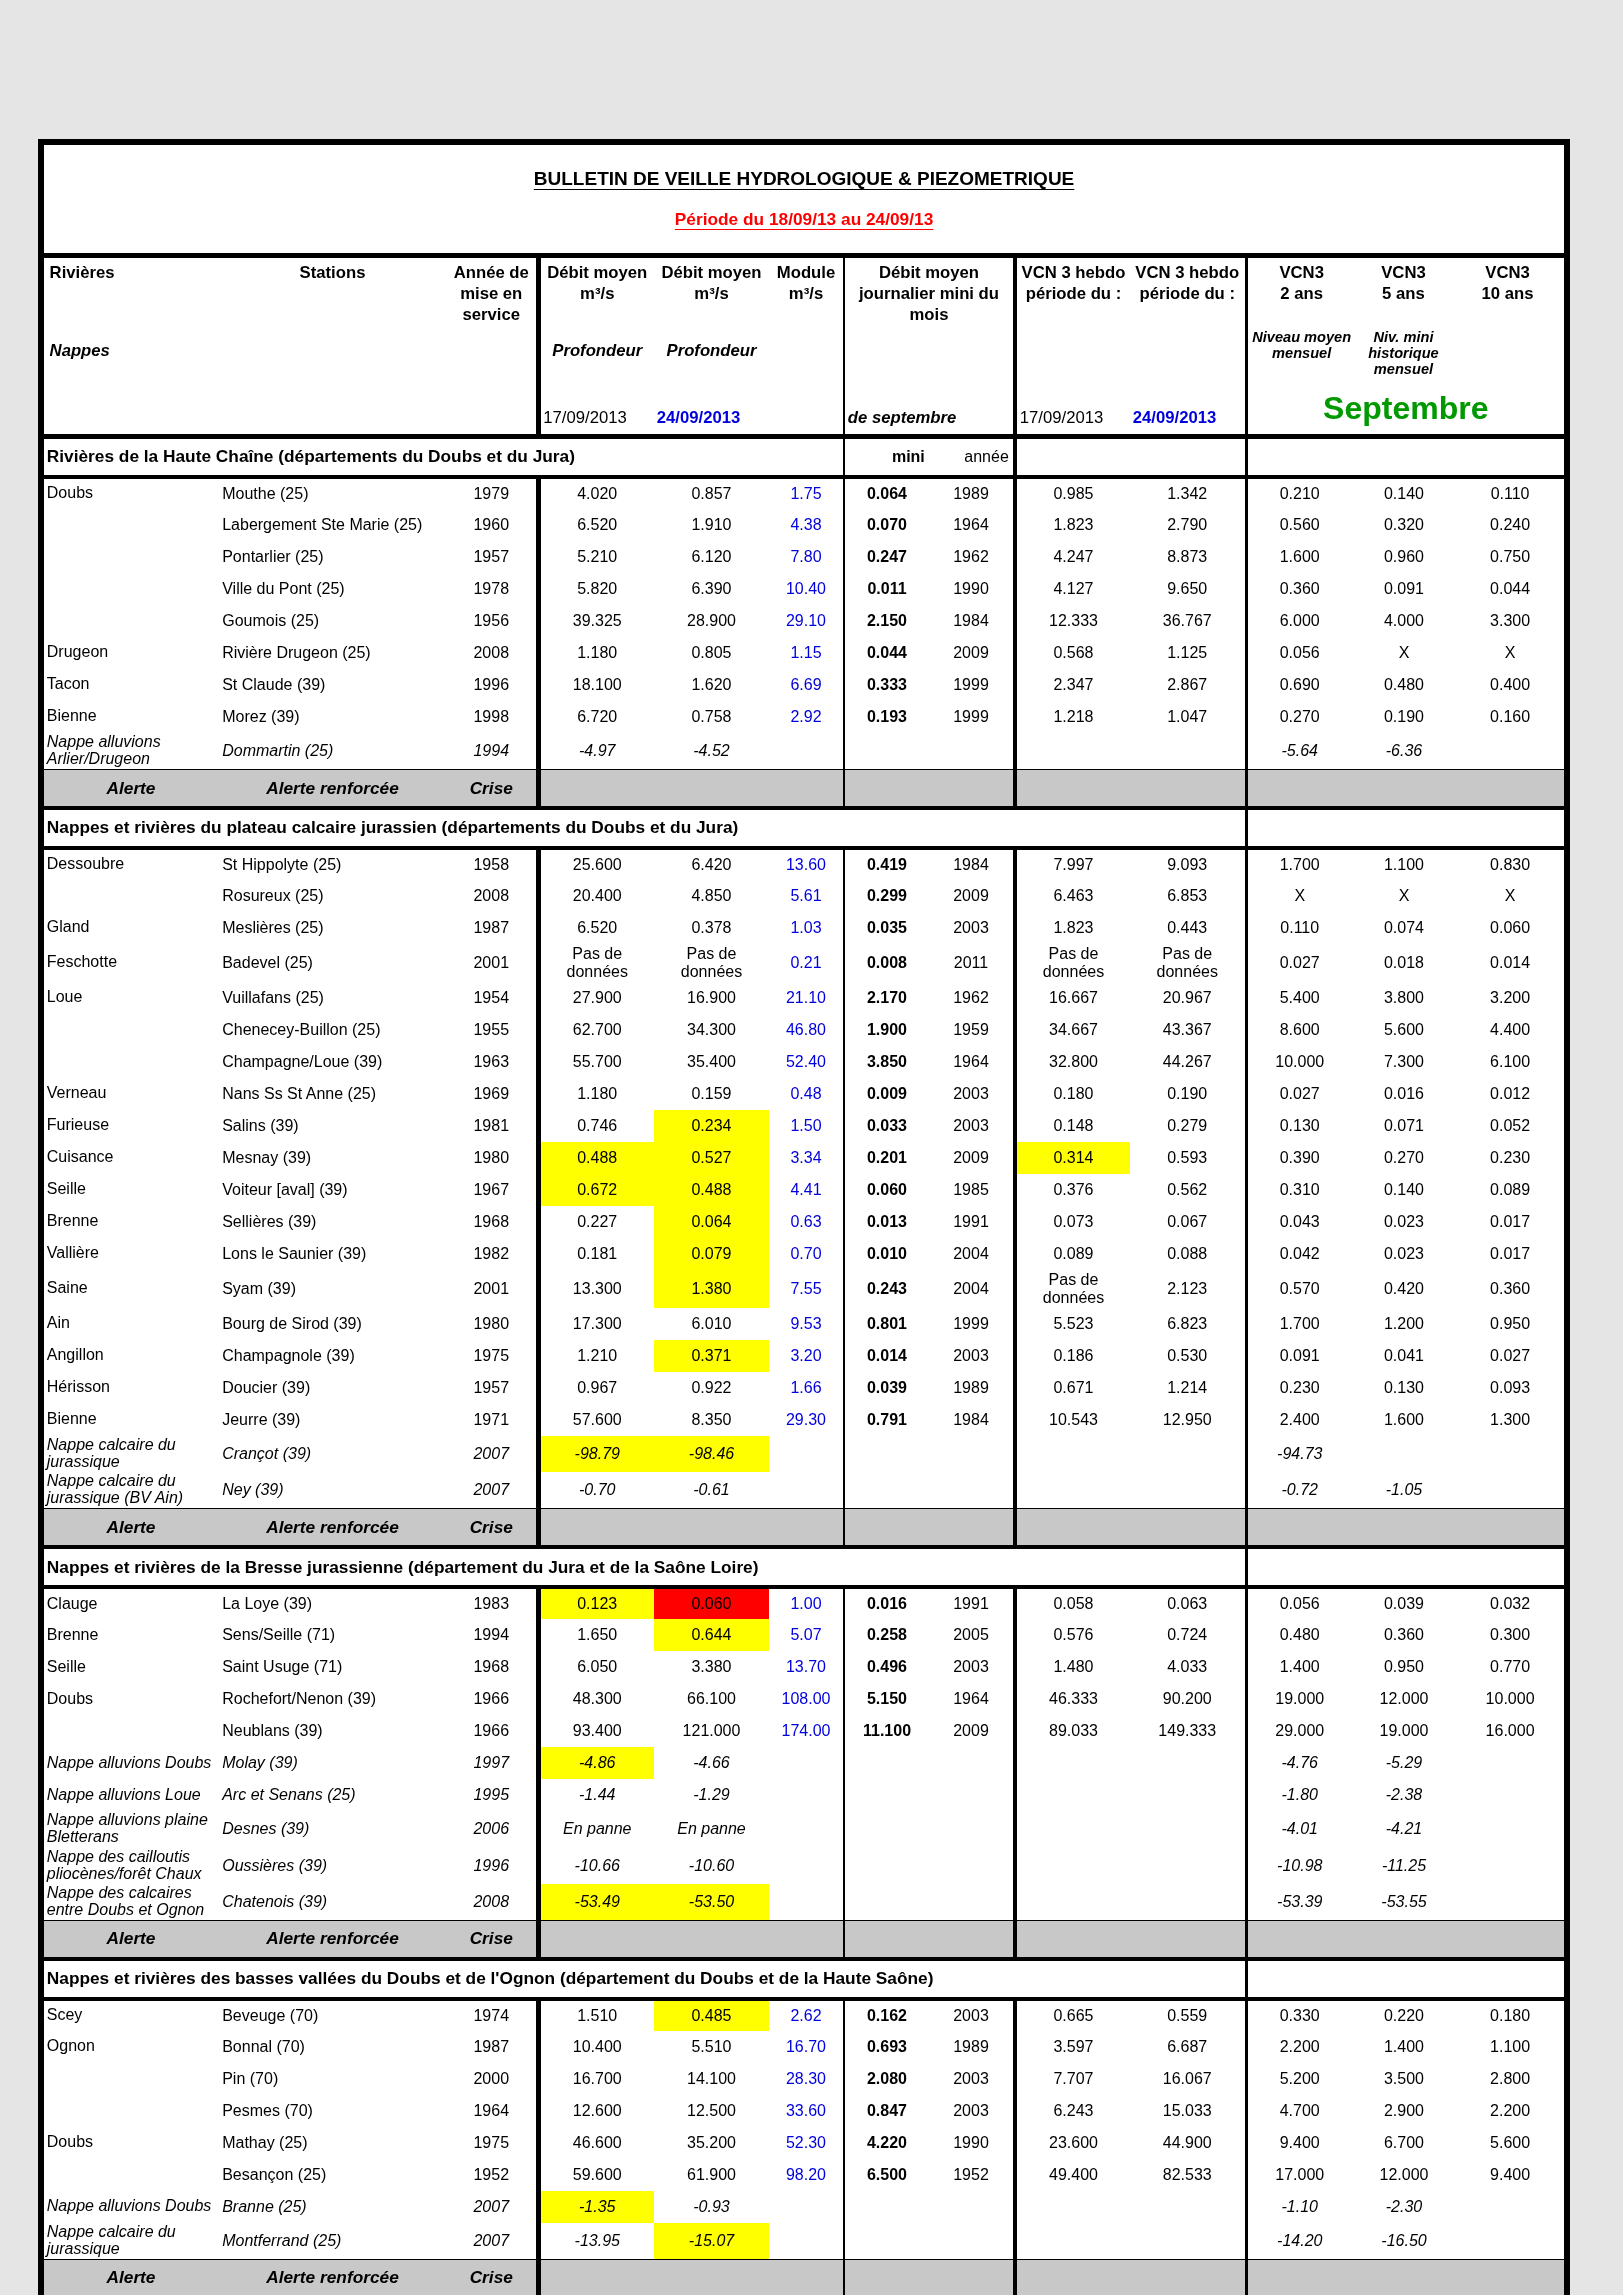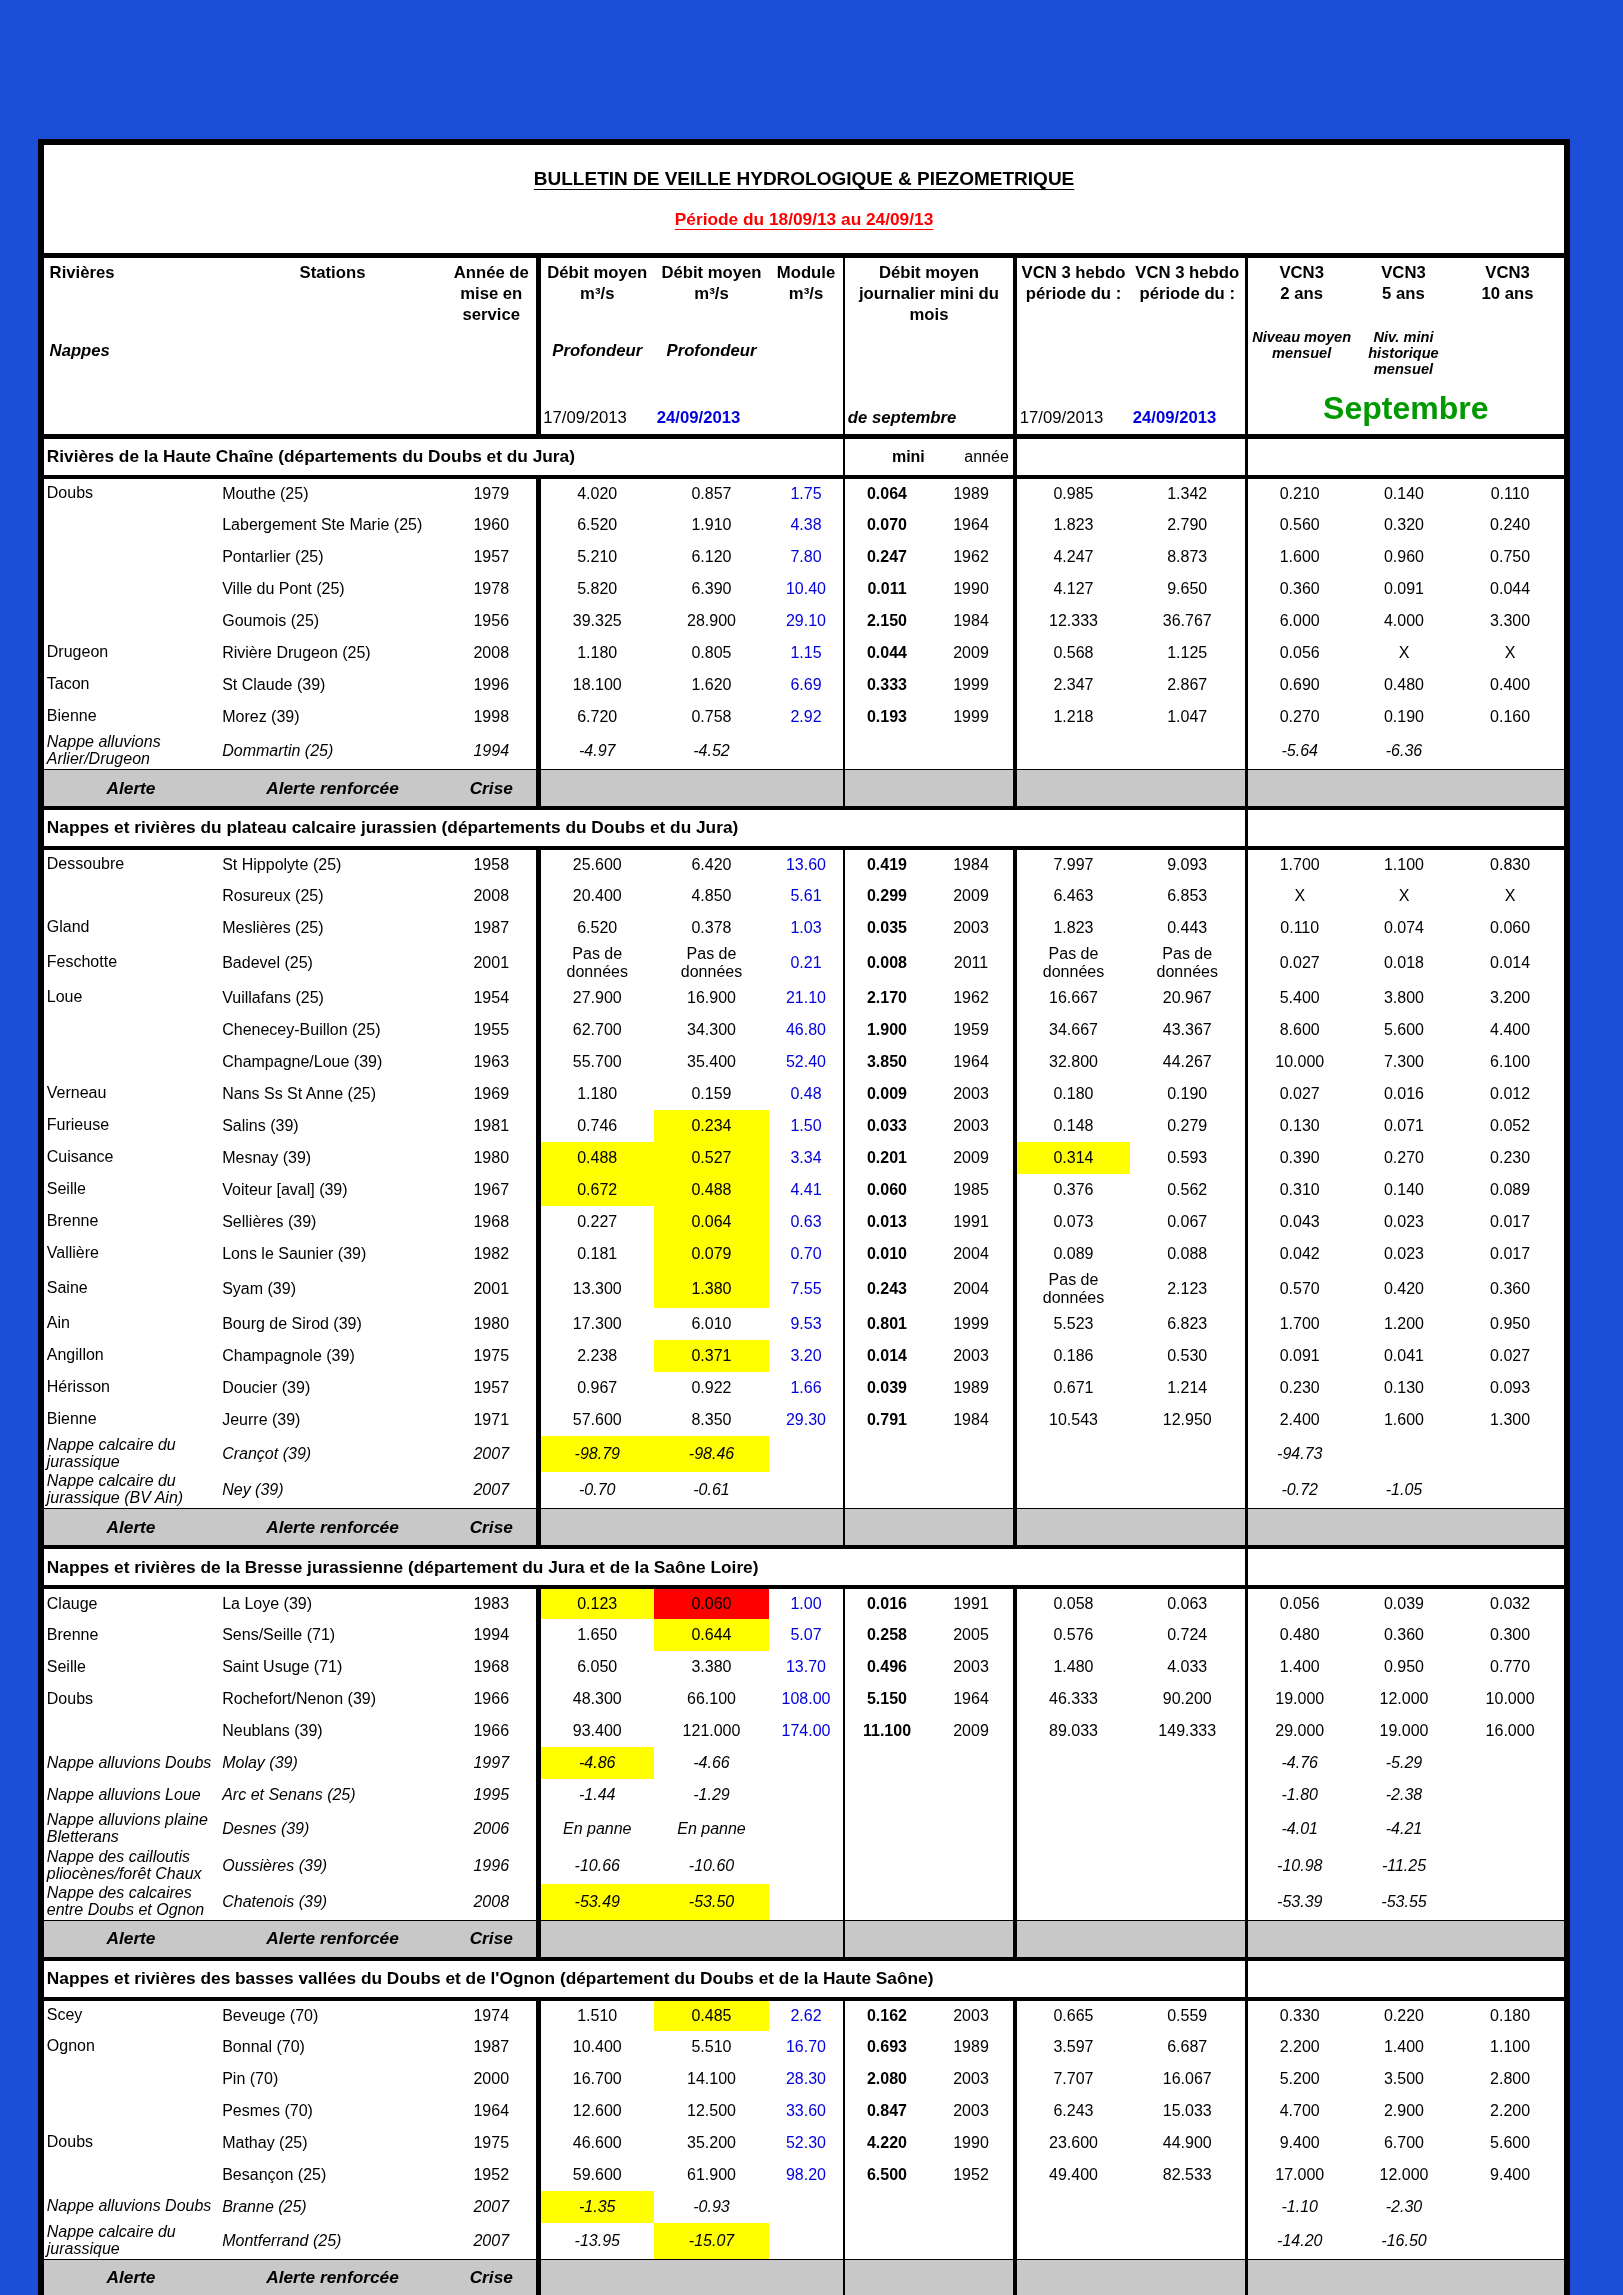--- a/index.html
+++ b/index.html
@@ -1,17 +1,17 @@
 <!DOCTYPE html>
 <html style="font-size:11px"><head>
 <meta charset="utf-8">
 <style>
   html,body{margin:0;padding:0;background:#fff;}
   body{width:1623px;height:2295px;font-family:"Liberation Sans",sans-serif;}
-  .page{position:relative;width:1623px;height:2295px;background:#1d4ed8;overflow:hidden;}
+  .page{position:relative;width:1623px;height:2295px;background:#e5e5e5;overflow:hidden;}
 
   table.doc{position:absolute;left:38px;top:139px;width:1527px;border-collapse:collapse;
             table-layout:fixed;border:6.2px solid #000;background:#fff;}
   td{padding:1.4px 4.2px;vertical-align:middle;font-size:16px;color:#000;word-wrap:break-word;}
 
   
   .b-a{border-right:5.6px solid #000;}   
   .b-m{border-right:2.1px solid #000;}   
   .b-g{border-right:4.2px solid #000;}   
   .b-v{border-right:3.5px solid #000;}   
@@ -549,21 +549,21 @@
           <td class="c-mid">5.523</td>
           <td class="c-mid b-v">6.823</td>
           <td class="c-mid">1.700</td>
           <td class="c-mid">1.200</td>
           <td class="c-mid">0.950</td>
         </tr>
         <tr class="data">
           <td class="c-name">Angillon</td>
           <td class="c-sta">Champagnole (39)</td>
           <td class="c-mid b-a">1975</td>
-          <td class="c-mid">2.238</td>
+          <td class="c-mid">1.210</td>
           <td class="c-mid hl-y">0.371</td>
           <td class="c-mid blue b-m">3.20</td>
           <td class="c-mid bold">0.014</td>
           <td class="c-mid b-g">2003</td>
           <td class="c-mid">0.186</td>
           <td class="c-mid b-v">0.530</td>
           <td class="c-mid">0.091</td>
           <td class="c-mid">0.041</td>
           <td class="c-mid">0.027</td>
         </tr>

